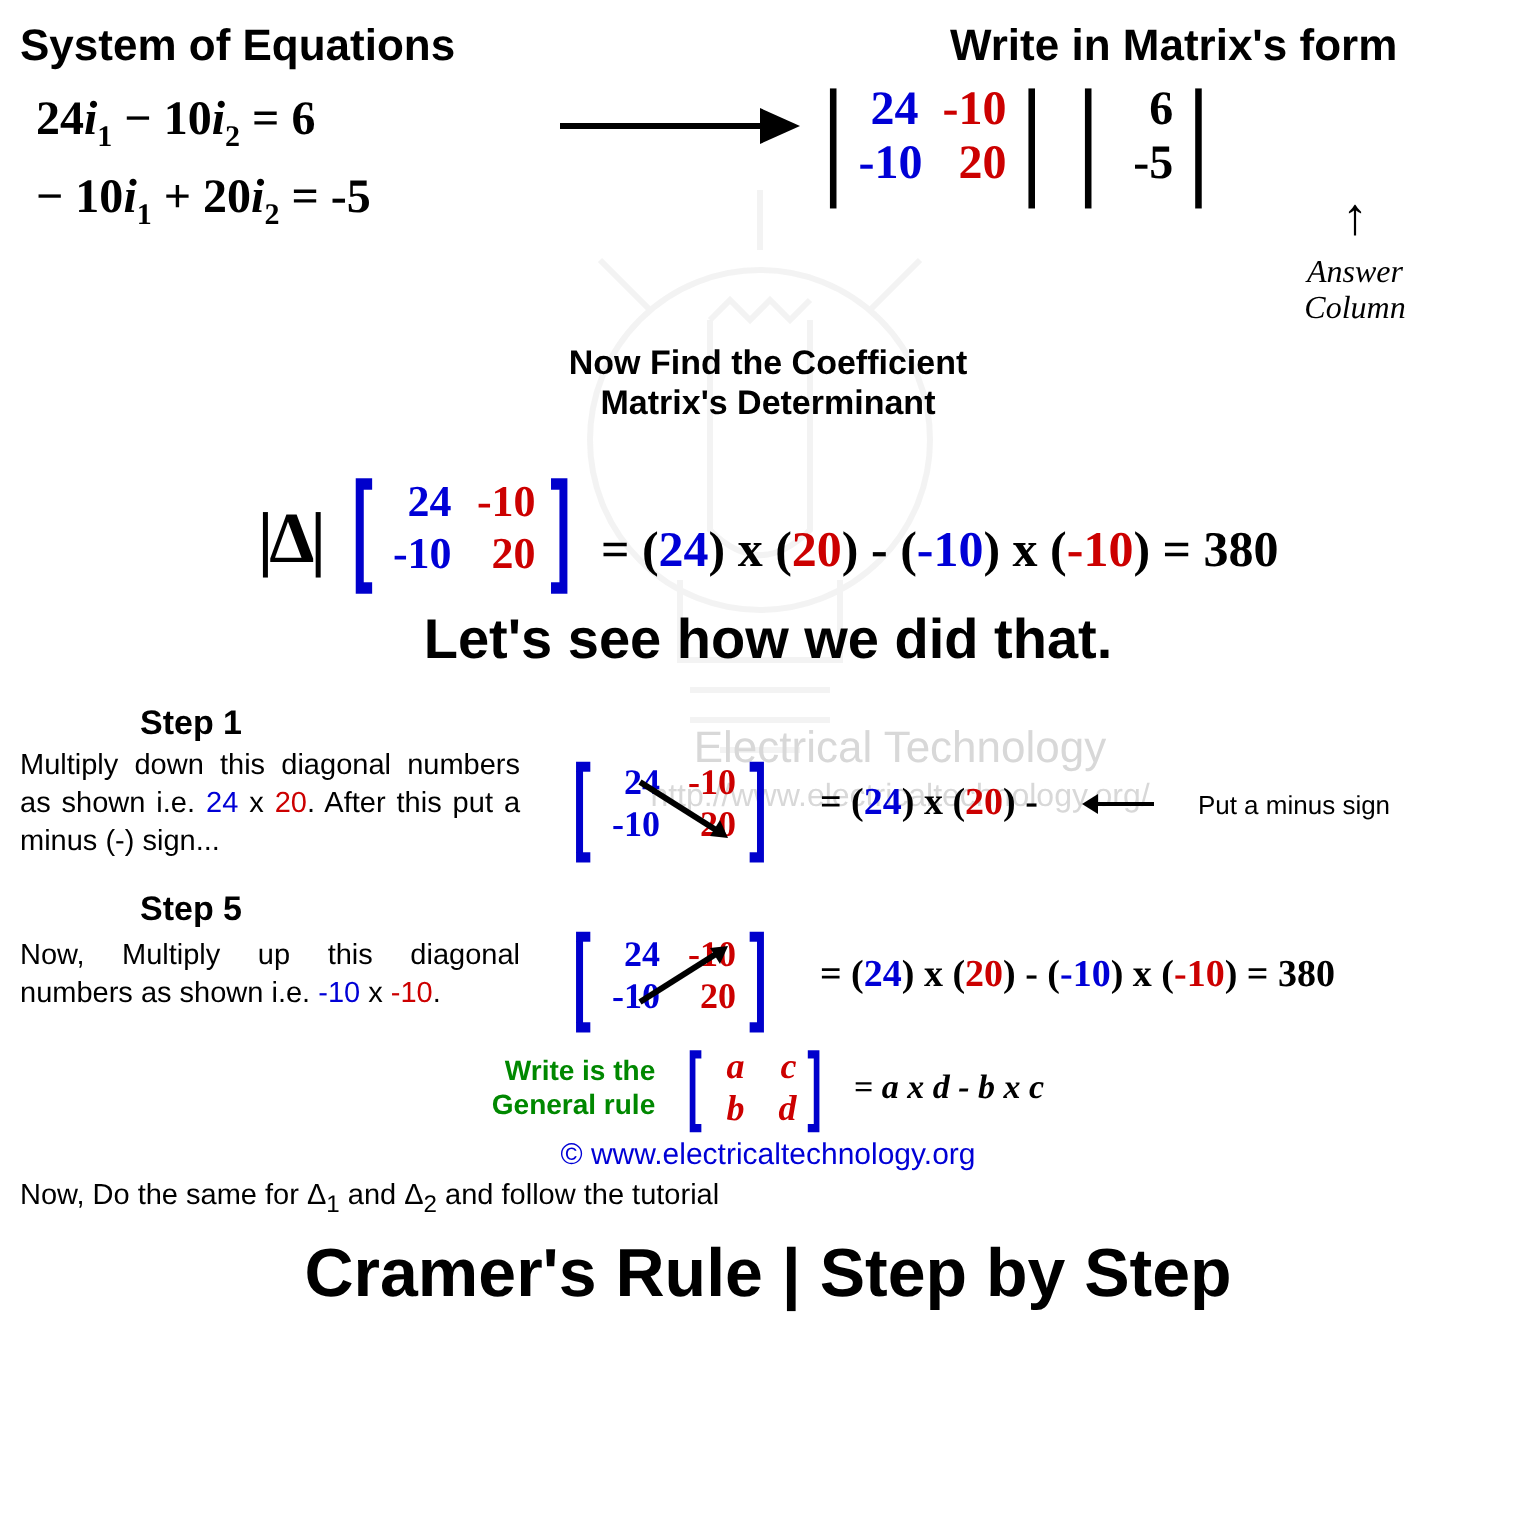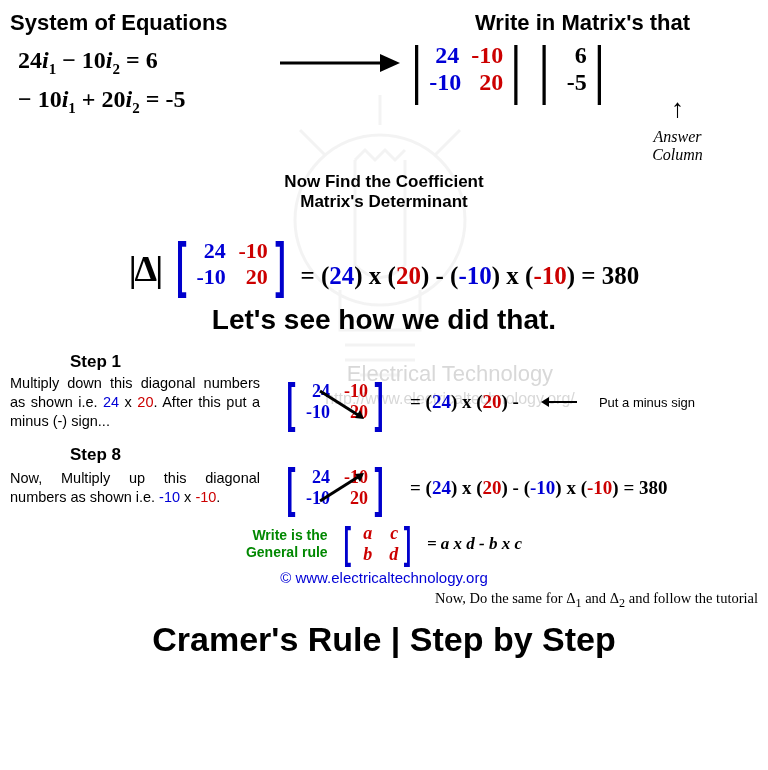--- a/index.html
+++ b/index.html
@@ -87,21 +87,21 @@
 
 .rhs { font-size: 19px; font-weight: bold; }
 .put-minus { font-family: Arial, sans-serif; font-size: 13px; }
 
 .gen-row { display: flex; align-items: center; justify-content: center; gap: 12px; margin-top: 6px; }
 .gen-label { color: #008800; font-family: Arial, sans-serif; font-size: 14px; font-weight: bold; text-align: right; line-height: 1.2; }
 .gen-mat .r span { min-width: 16px; }
 .gen-eq { font-size: 17px; font-weight: bold; font-style: italic; }
 
 .copy { color: #0000d6; font-family: Arial, sans-serif; font-size: 15px; text-align: center; margin-top: 4px; }
-.nowdo { font-family: Liberation Serif, serif; font-size: 14.5px; text-align: right; margin-top: 4px; }
+.nowdo { font-family: Liberation Sans, sans-serif; font-size: 14.5px; text-align: left; margin-top: 4px; }
 
 .title { font-family: Liberation Sans, sans-serif; font-weight: 900; font-size: 34px; text-align: center; margin-top: 10px; }
 
 .blue { color: #0000d6; }
 .red { color: #cc0000; }
 </style>
 </head>
 <body>
 
 <div class="bulb">
@@ -138,21 +138,21 @@
       <span>− 10</span><span style="font-style:italic">i</span><span class="sub">1</span><span> + 20</span><span style="font-style:italic">i</span><span class="sub">2</span><span> = -5</span>
     </div>
   </div>
   <div class="arrow-col">
     <svg class="arrow-svg" viewBox="0 0 120 26">
           <line x1="0" y1="13" x2="100" y2="13" stroke="#000" stroke-width="3"></line>
           <polygon points="100,4 120,13 100,22" fill="#000"></polygon>
         </svg>
   </div>
   <div class="matrix-col">
-    <div class="h right">Write in Matrix's that</div>
+    <div class="h right">Write in Matrix's form</div>
     <div class="mat-row">
       <div class="det">
         <span class="bar">|</span>
         <div class="cells">
           <div class="r">
                 <span class="blue">24</span>
                 <span class="red">-10</span>
               </div>
           <div class="r">
                 <span class="blue">-10</span>
@@ -235,21 +235,21 @@
     <span class="rhs"> = (<span class="blue">24</span>)<span> x </span>(<span class="red">20</span>)<span> - </span></span>
     <svg width="36" height="14">
           <line x1="36" y1="7" x2="8" y2="7" stroke="#000" stroke-width="2"></line>
           <polygon points="8,2 0,7 8,12" fill="#000"></polygon>
         </svg>
     <span class="put-minus">Put a minus sign</span>
   </div>
 </div>
 
 <div class="step-block">
-  <div class="step-h">Step 8</div>
+  <div class="step-h">Step 5</div>
   <div class="step-row">
     <div class="step-text" style="width:250px">
       <span>Now, Multiply up this diagonal numbers as shown i.e. </span><span class="blue">-10</span><span> x </span><span class="red">-10</span><span>.</span>
     </div>
     <div class="mini-mat">
       <span class="brk">[</span>
       <div class="cells">
         <div class="r">
               <span class="blue">24</span>
               <span class="red">-10</span>

